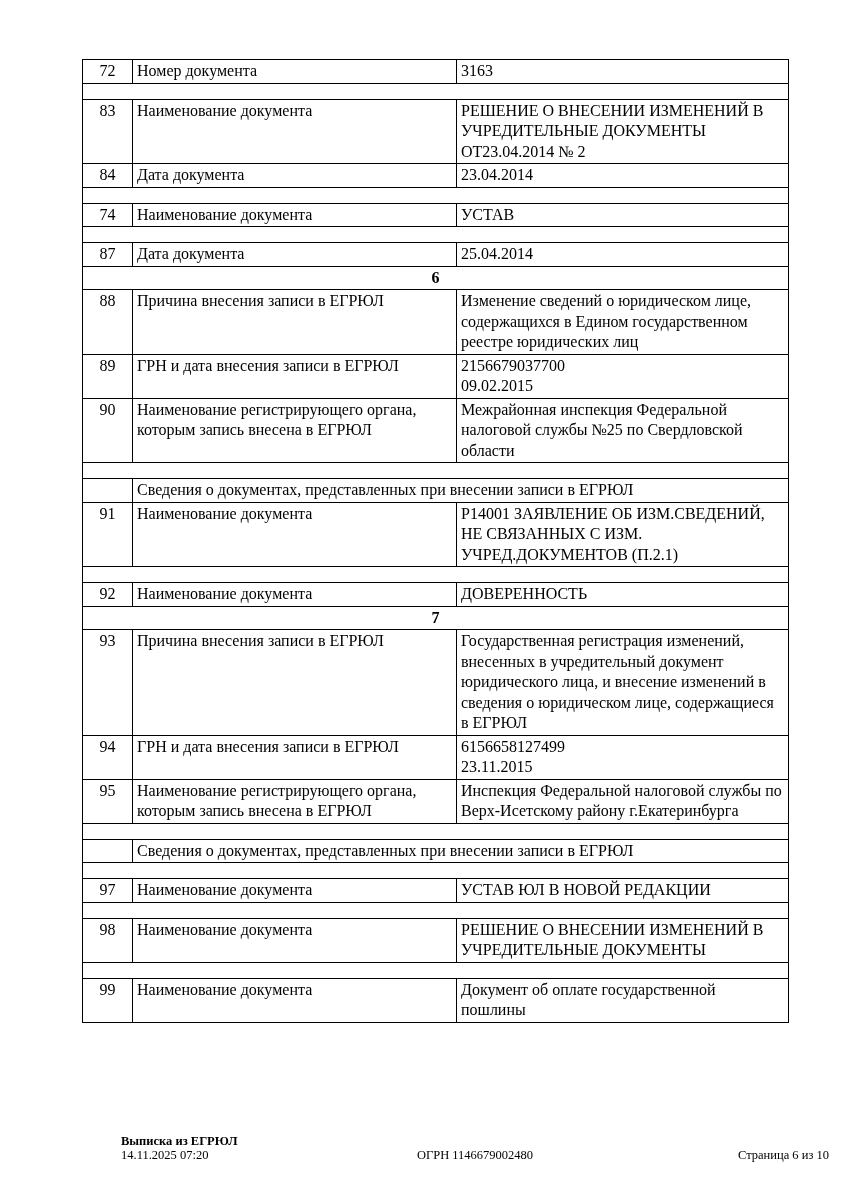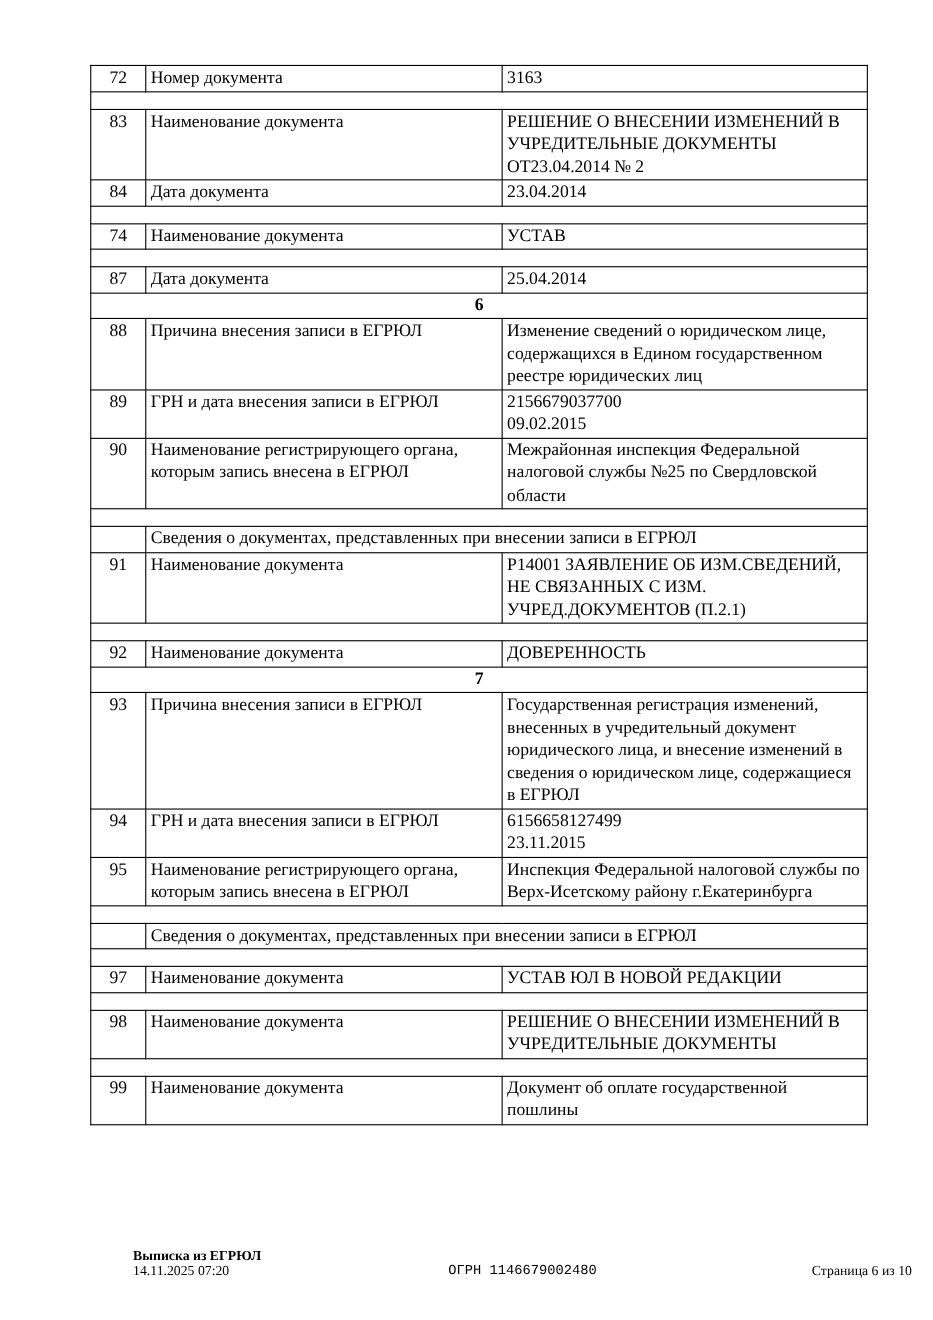--- a/index.html
+++ b/index.html
@@ -61,21 +61,20 @@
   .footer .f-line1 {
     font-weight: bold;
   }
   .footer .f-line2 {
     display: flex;
     justify-content: flex-end;
   }
   .footer .f-center {
     text-align: center;
     flex: 1;
-    font-family: Liberation Mono, monospace;
   }
   .footer .f-left2 { min-width: 180px; text-align: left; }
   .footer .f-right { min-width: 180px; text-align: right; }
 </style>
 </head>
 <body>
 
 <div class="page">
 
   <table class="doc-table">

